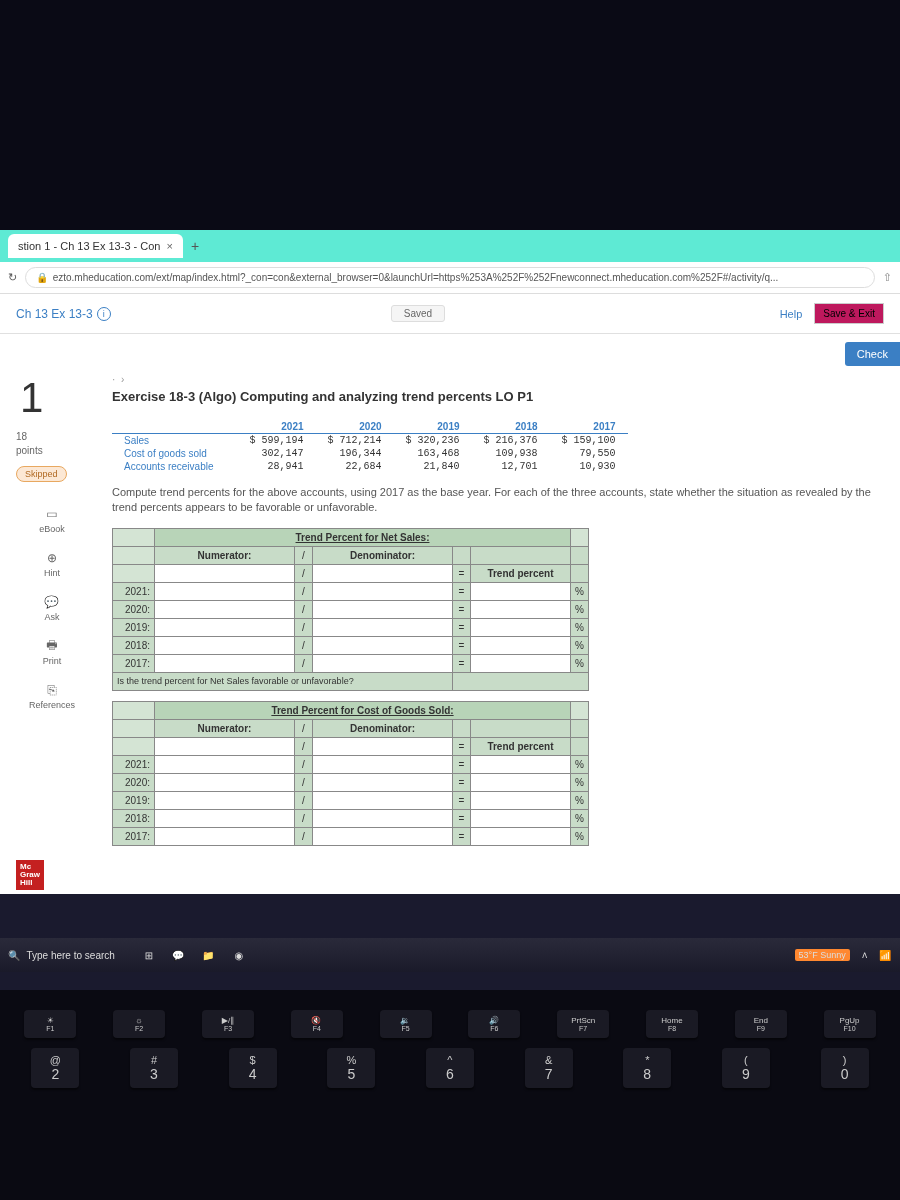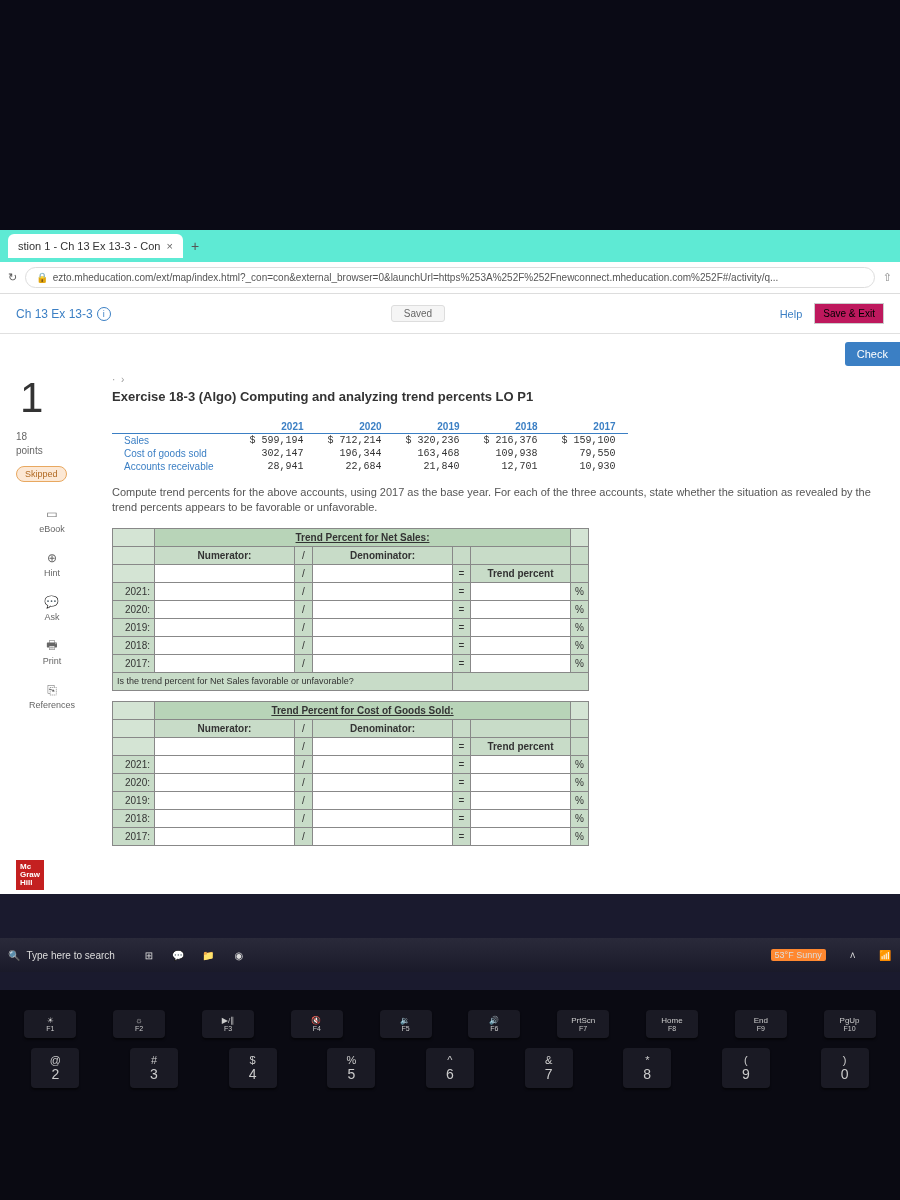--- a/index.html
+++ b/index.html
@@ -68,21 +68,21 @@
   .page-of { color: #666; }
   .grid-icon { color: #666; }
   
   .logo-row { display: flex; align-items: flex-start; padding: 4px 16px; }
   .mgh-logo { background: #c42020; color: #fff; font-size: 8px; padding: 3px 4px; line-height: 1; font-weight: bold; }
   
   .taskbar { position: absolute; top: 938px; left: 0; right: 0; height: 34px; background: linear-gradient(#2a2a3a, #1a1a2a); display: flex; align-items: center; padding: 0 8px; color: #ddd; font-size: 10px; }
   .search-btn { display: flex; align-items: center; gap: 6px; }
   .task-icons { display: flex; gap: 10px; margin-left: 24px; align-items: center; }
   .task-icons span { width: 20px; height: 20px; display: flex; align-items: center; justify-content: center; }
-  .tray { margin-left: auto; display: flex; align-items: center; gap: 24px; }
+  .tray { margin-left: auto; display: flex; align-items: center; gap: 12px; }
   .weather { background: #ff8830; padding: 1px 4px; border-radius: 2px; font-size: 9px; }
   
   .keyboard { position: absolute; top: 990px; left: 0; right: 0; bottom: 0; background: #0a0a12; padding: 20px 10px; }
   .key-row { display: flex; gap: 8px; margin-bottom: 10px; justify-content: space-around; }
   .key { background: #1a1a24; color: #ccc; border-radius: 4px; min-width: 48px; height: 40px; display: flex; flex-direction: column; align-items: center; justify-content: center; font-size: 9px; box-shadow: 0 2px 2px rgba(0,0,0,0.5); }
   .key.fn { height: 28px; min-width: 52px; font-size: 8px; }
   .key .upper { font-size: 11px; }
   .key .lower { font-size: 14px; }
 </style>
 </head>

